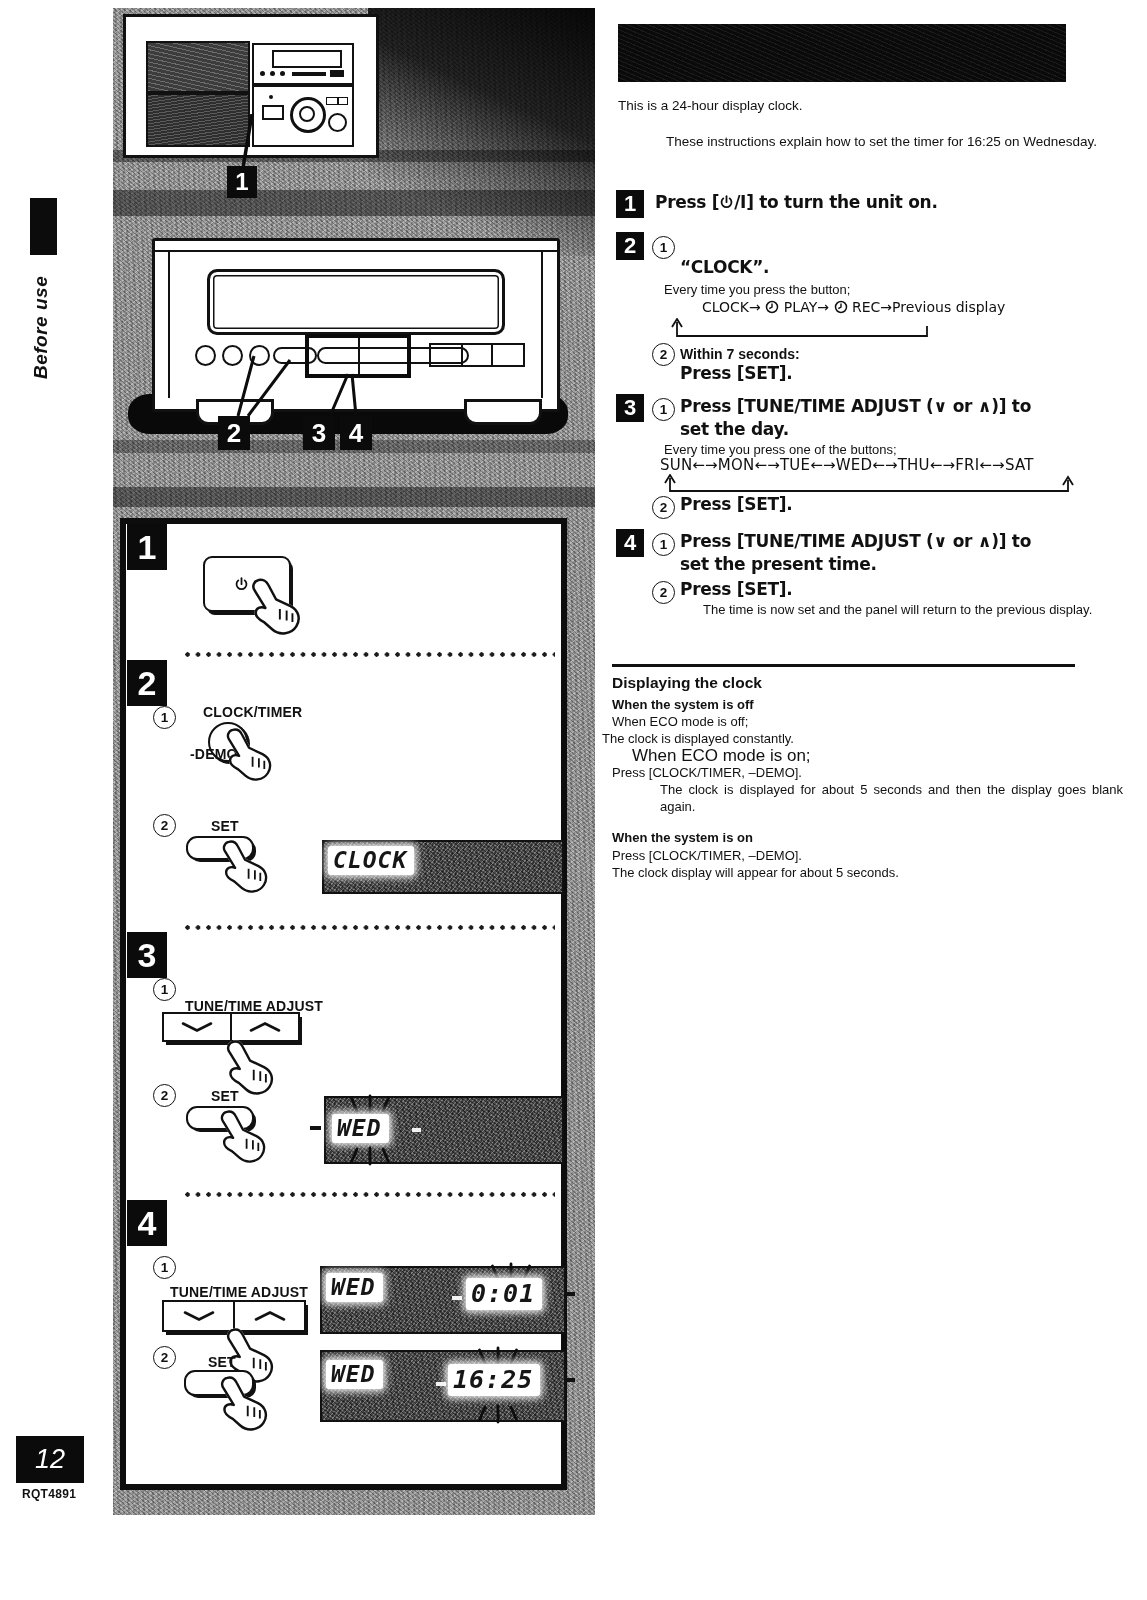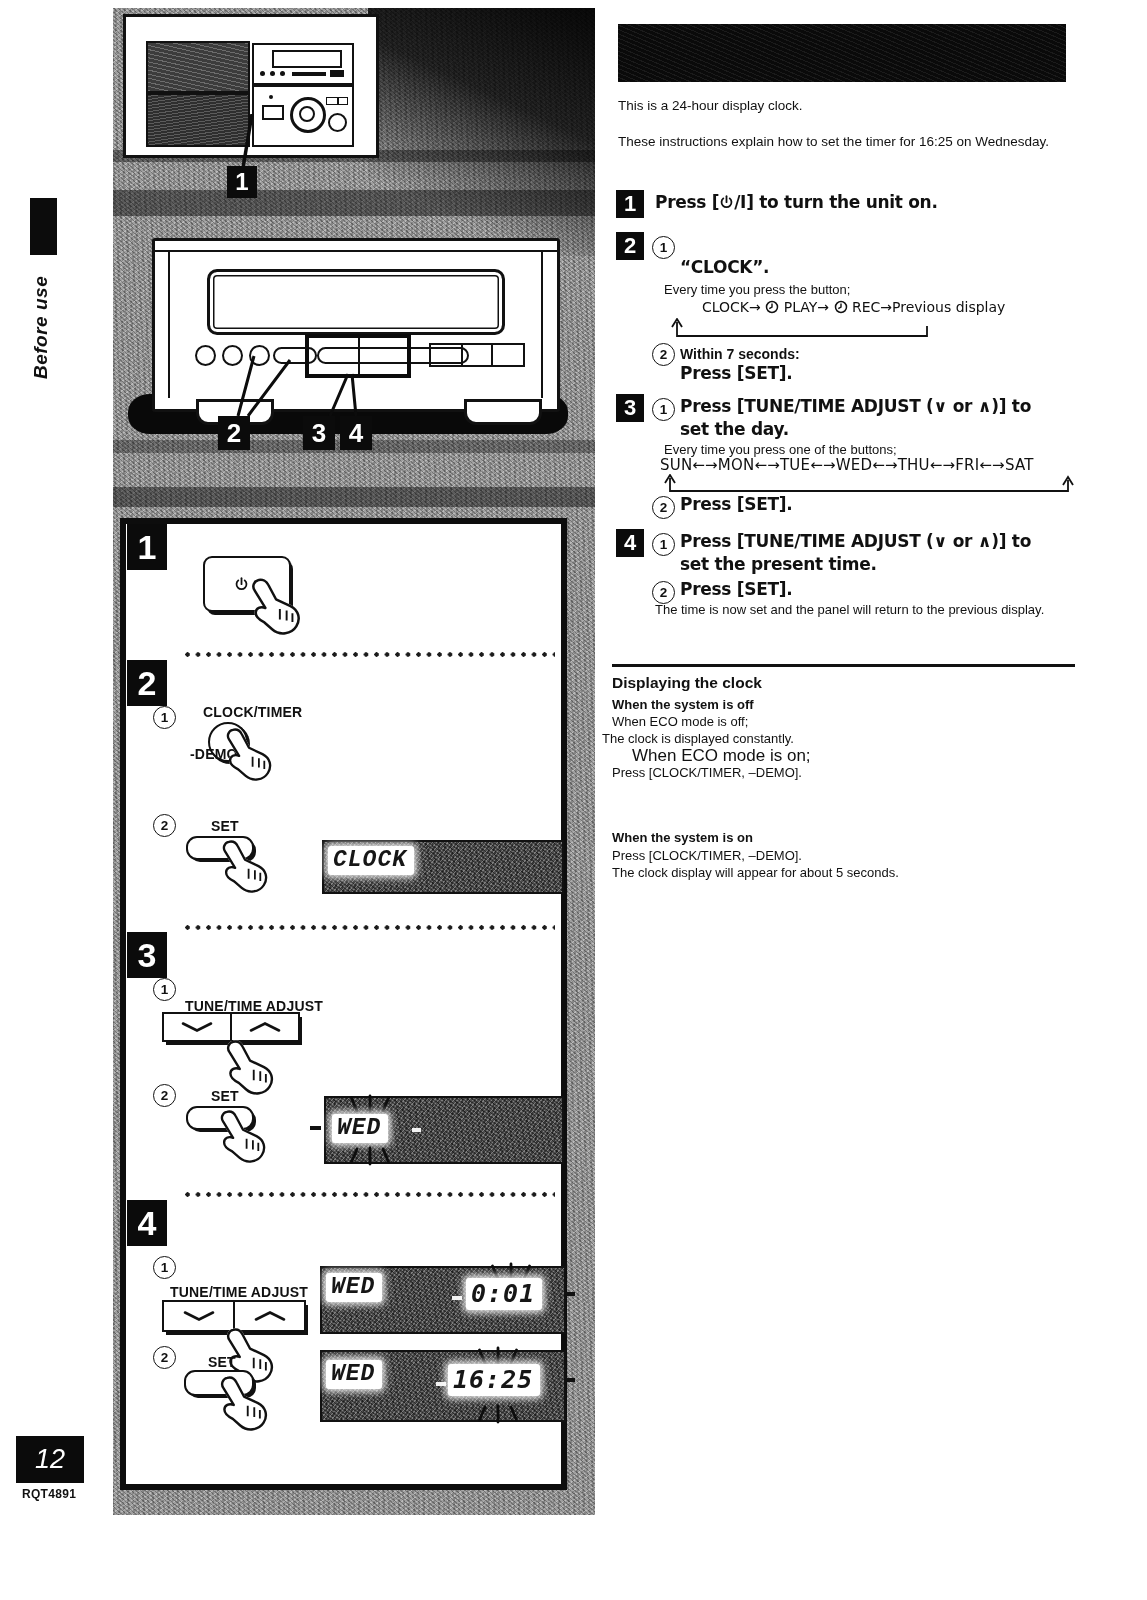--- a/index.html
+++ b/index.html
@@ -91,36 +91,36 @@
 
   
   .disp{background-color:#4e4e4e;border:2.5px solid #111;
     background-image:
       repeating-linear-gradient(37deg, rgba(0,0,0,.45) 0 1px, transparent 1px 3px),
       repeating-linear-gradient(-52deg, rgba(255,255,255,.28) 0 1px, transparent 1px 3px),
       repeating-linear-gradient(80deg, rgba(0,0,0,.3) 0 2px, transparent 2px 6px);}
   .seg{position:absolute;background:#fff;color:#161616;border-radius:3px;
     font-family:"DejaVu Sans Mono",monospace;font-style:italic;font-weight:700;
     padding:1px 7px 2px 5px;box-shadow:0 0 7px 3px rgba(255,255,255,.85);letter-spacing:1px;}
-  .seg.day{font-size:23px;font-family:Liberation Mono, monospace;}
+  .seg.day{font-size:23px;}
   .seg.time{font-size:25px;}
   .rays{position:absolute;}
   .dash{position:absolute;background:#111;height:3.5px;}
   .dash.w{background:#f2f2f2;}
 
   
   .tbar{left:618px;top:24px;width:448px;height:58px;background:#0a0a0a;
     background-image:repeating-linear-gradient(23deg, rgba(255,255,255,.07) 0 1px, transparent 1px 4px);}
   .body13{font-size:13.5px;line-height:19px;}
   .rc-sq{width:28px;height:28px;font-size:22px;}
   .rc-head{font-family:"DejaVu Sans",sans-serif;font-weight:700;font-size:17px;line-height:23px;letter-spacing:-.3px;}
   .rc-note{font-size:13px;line-height:16px;}
   .rc-cycle{font-family:"DejaVu Sans",sans-serif;font-size:14px;white-space:nowrap;margin-left:40px;}
   .rc-cycle3{font-family:"DejaVu Sans",sans-serif;font-size:15px;letter-spacing:.2px;white-space:nowrap;}
-  .just{text-align:justify;}
+  .just{text-align:justify;margin-left:48px;}
   .hr{background:#111;}
   .h-mid{font-weight:700;font-size:15.5px;}
   .h-sub{font-weight:700;font-size:13px;}
   .pwr-ic{display:inline-block;vertical-align:-2px;}
 
   
   .pgbox{left:16px;top:1436px;width:68px;height:47px;background:#0b0b0b;color:#fff;
     font-style:italic;font-size:27px;display:flex;align-items:center;justify-content:center;}
   .code{left:22px;top:1487px;font-weight:700;font-size:12px;letter-spacing:.3px;}
   .hand{filter:drop-shadow(0 0 0 #fff);}
@@ -399,18 +399,19 @@
   <div class="abs rc-head" style="left:680px;top:578px">Press [SET].</div>
   <div class="abs rc-note just" style="left:655px;top:601px;width:420px;line-height:17px">The time is now set and the panel will return to the previous display.</div>
 
   <div class="abs hr" style="left:612px;top:664px;width:463px;height:2.5px"></div>
   <div class="abs h-mid" style="left:612px;top:674px">Displaying the clock</div>
   <div class="abs h-sub" style="left:612px;top:697px">When the system is off</div>
   <div class="abs body13" style="left:612px;top:713px;font-size:13px;line-height:17px">When ECO mode is off;</div>
   <div class="abs body13" style="left:602px;top:730px;font-size:13px;line-height:17px">The clock is displayed constantly.</div>
   <div class="abs body13" style="left:632px;top:747px;font-size:17px;line-height:17px">When ECO mode is on;</div>
   <div class="abs body13" style="left:612px;top:764px;font-size:13px;line-height:17px">Press [CLOCK/TIMER, –DEMO].</div>
+  <div class="abs body13 just" style="left:612px;top:781px;width:463px;font-size:13px;line-height:17px">The clock is displayed for about 5 seconds and then the display goes blank again.</div>
 
   <div class="abs h-sub" style="left:612px;top:830px">When the system is on</div>
   <div class="abs body13" style="left:612px;top:847px;font-size:13px;line-height:17px">Press [CLOCK/TIMER, –DEMO].</div>
   <div class="abs body13" style="left:612px;top:864px;font-size:13px;line-height:17px">The clock display will appear for about 5 seconds.</div>
 
 </div>
 
 </body></html>

